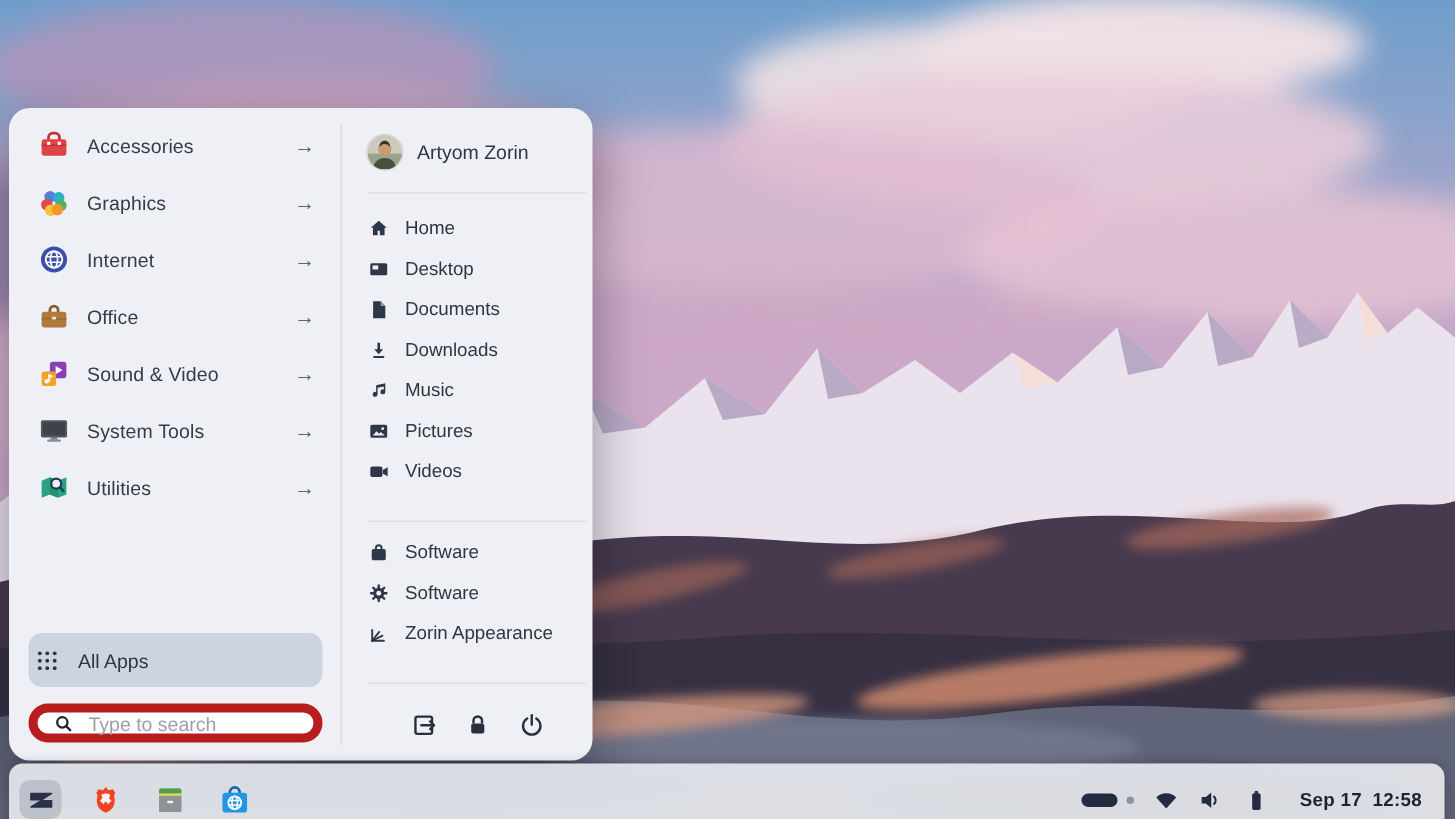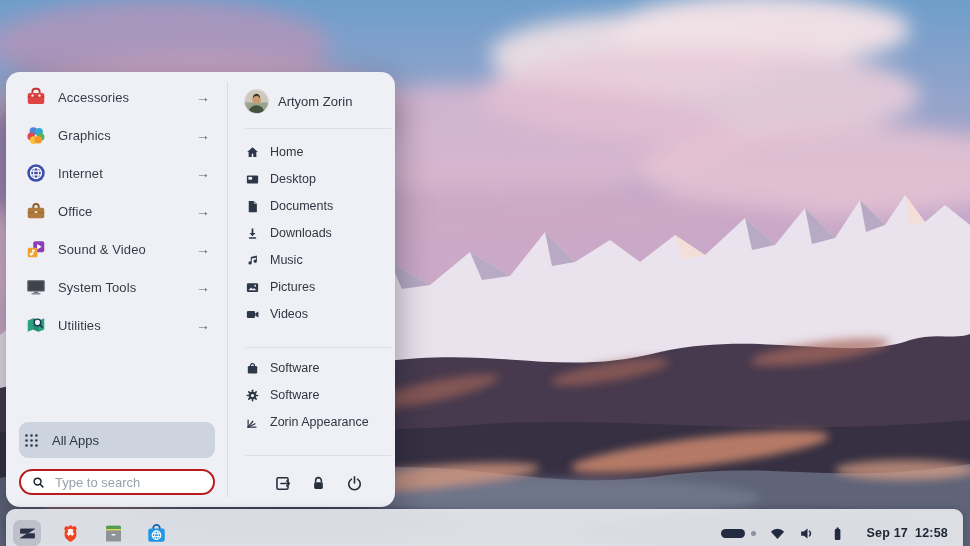--- a/index.html
+++ b/index.html
@@ -17,21 +17,21 @@
   .cat-row{height:38px;display:flex;align-items:center;gap:11px;
     padding:0 5px 0 6px;border-radius:8px;cursor:pointer;}
   .cat-icon{width:22px;height:22px;display:flex;flex:none;}
   .cat-icon svg{width:22px;height:22px;}
   .cat-label{font-size:13px;color:#353c49;letter-spacing:.1px;}
   .cat-arrow{margin-left:auto;color:#5d6470;font-size:14px;line-height:1;}
   .left-spacer{flex:1;}
   .all-apps{height:36px;background:#cdd4e0;border-radius:9px;display:flex;
     align-items:center;gap:12px;padding:0 4px;font-size:13px;color:#2f3642;cursor:pointer;}
   .grid-icon{display:flex;}
-  .search{margin-top:11px;height:26px;background:#ffffff;border:2px solid #b91c1c;
+  .search{margin-top:11px;height:26px;background:#ffffff;border:6px solid #b91c1c;
     border-radius:14px;display:flex;align-items:center;gap:7px;padding:0 10px;box-sizing:border-box;}
   .search input{border:none;outline:none;background:transparent;width:100%;
     font-family:"Liberation Sans",sans-serif;font-size:13px;color:#2f3642;}
   .search input::placeholder{color:#9aa0ac;}
   .v-divider{width:1px;background:#d9dce5;margin:10px 0;}
 
   .right-col{flex:1;box-sizing:border-box;padding:12px 4px 10px 17px;
     display:flex;flex-direction:column;}
   .user-row{display:flex;align-items:center;gap:10px;height:34px;cursor:pointer;}
   .avatar{width:23px;height:23px;border-radius:50%;overflow:hidden;flex:none;

